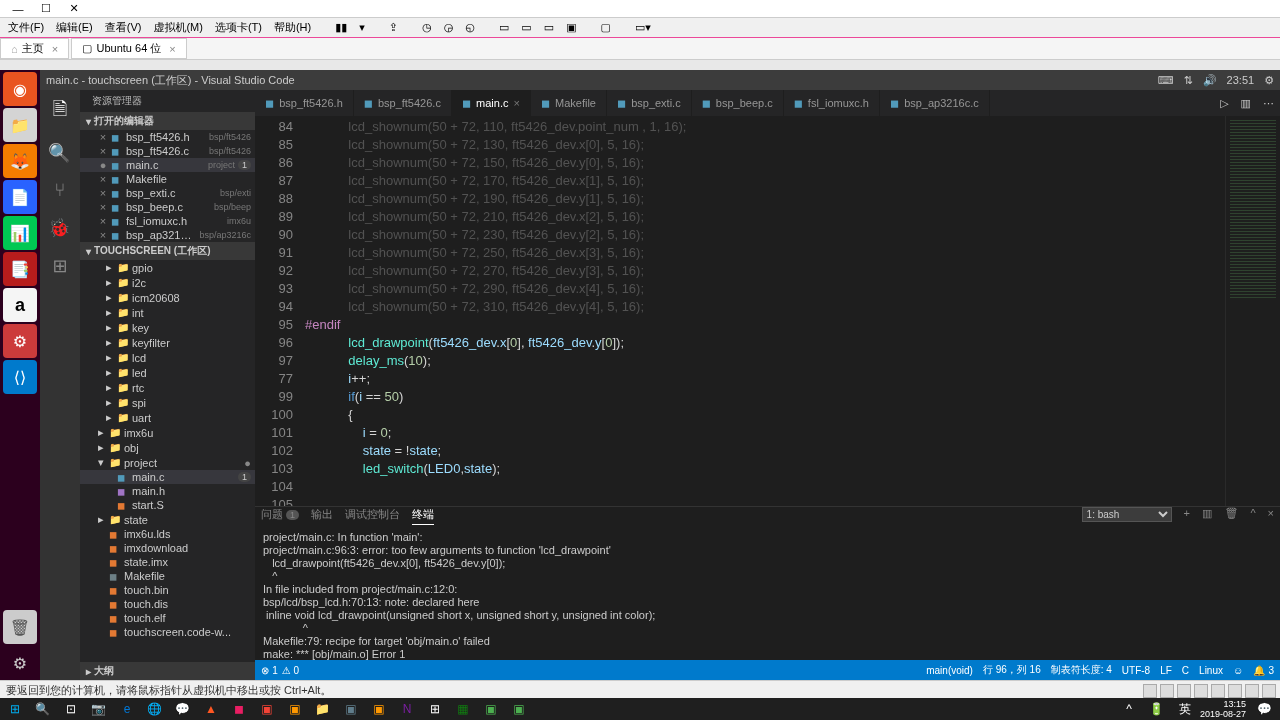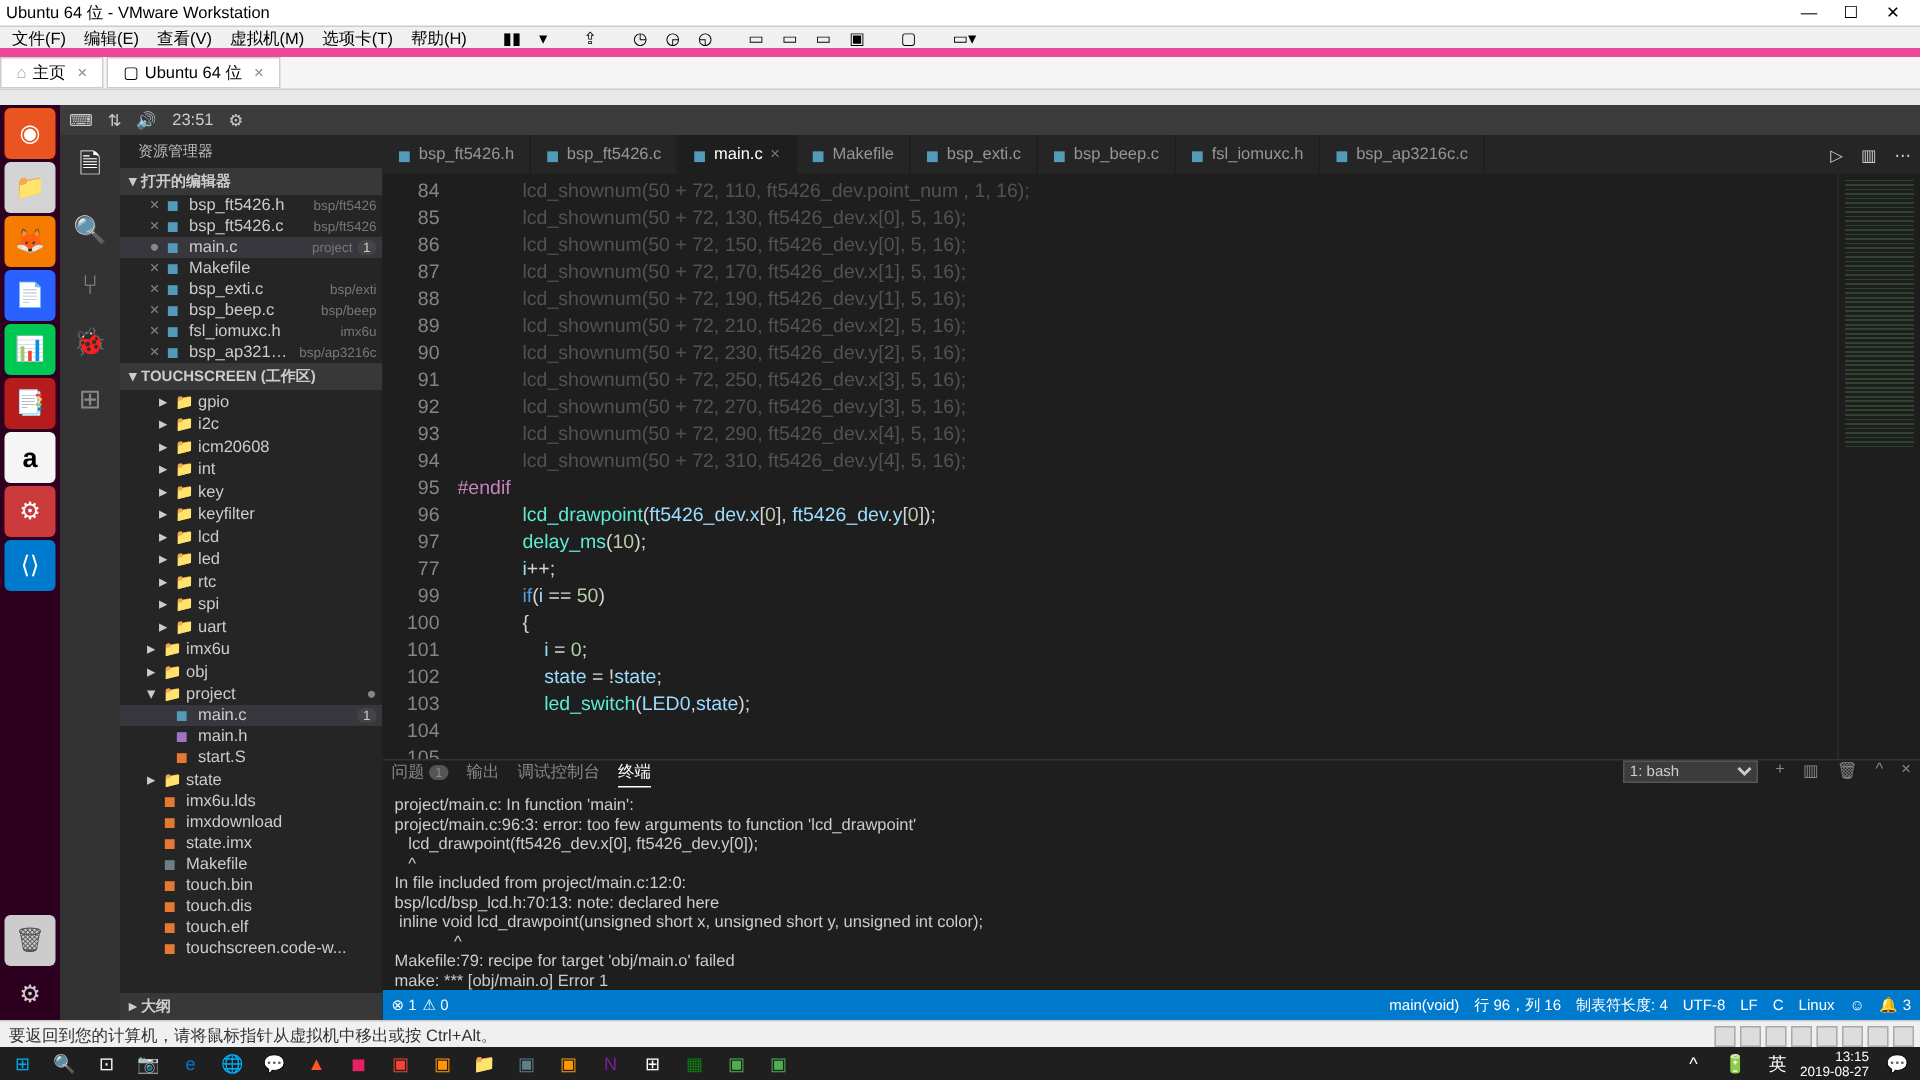--- a/index.html
+++ b/index.html
@@ -4,21 +4,21 @@
 <style>
 * { margin: 0; padding: 0; box-sizing: border-box; font-family: "Segoe UI", "Microsoft YaHei", sans-serif; }
 body { width: 1280px; height: 720px; background: #e8e8e8; overflow: hidden; position: relative; }
 
 
 .vm-titlebar { height: 18px; background: #fff; border-bottom: 1px solid #ccc; display: flex; align-items: center; padding: 0 4px; font-size: 11px; }
 .vm-titlebar .title { flex: 1; }
 .vm-titlebar .winbtn { width: 28px; text-align: center; cursor: pointer; }
 
 
-.vm-menubar { height: 20px; background: #f0f0f0; display: flex; align-items: center; font-size: 11px; padding: 0 2px; border-bottom: 6px solid #ec4899; }
+.vm-menubar { height: 20px; background: #f0f0f0; display: flex; align-items: center; font-size: 11px; padding: 0 2px; border-bottom: 1px solid #ec4899; }
 .vm-menubar span { padding: 0 6px; }
 
 
 .vm-tabs { height: 22px; background: #f5f5f5; display: flex; align-items: center; font-size: 11px; border-bottom: 1px solid #ccc; }
 .vm-tabs .tab { padding: 2px 10px; border: 1px solid #ccc; background: #fff; margin-right: 2px; display: flex; align-items: center; gap: 4px; }
 .vm-tabs .tab .home { color: #aaa; }
 .vm-tabs .tab .x { color: #888; margin-left: 4px; }
 
 
 .vm-viewport { position: absolute; top: 86px; left: 0; right: 0; bottom: 40px; background: #000; }
@@ -122,21 +122,20 @@
 .c-ic { color: #519aba; }
 .m-ic { color: #e37933; }
 .h-ic { color: #a074c4; }
 .fd-ic { color: #c09553; }
 .mf-ic { color: #6d8086; }
 </style>
 </head>
 <body>
 
 <div class="vm-titlebar">
-  <span class="title">Ubuntu 64 位 - VMware Workstation</span>
   <span class="winbtn">—</span>
   <span class="winbtn">☐</span>
   <span class="winbtn">✕</span>
 </div>
 
 <div class="vm-menubar">
   <span>文件(F)</span>
   <span>编辑(E)</span>
   <span>查看(V)</span>
   <span>虚拟机(M)</span>
@@ -188,20 +187,21 @@
       <div class="li amazon">a</div>
       <div class="li term">⚙</div>
       <div class="li vscode">⟨⟩</div>
       <div style="flex:1"></div>
       <div class="li trash">🗑</div>
       <div class="li gear">⚙</div>
     </div>
 
     <div class="vscode-window">
       <div class="vsc-title">
+        <span class="t">main.c - touchscreen (工作区) - Visual Studio Code</span>
         <span class="r">
           <span>⌨</span>
           <span>⇅</span>
           <span>🔊</span>
           <span>23:51</span>
           <span>⚙</span>
         </span>
       </div>
 
       <div class="vsc-body">

